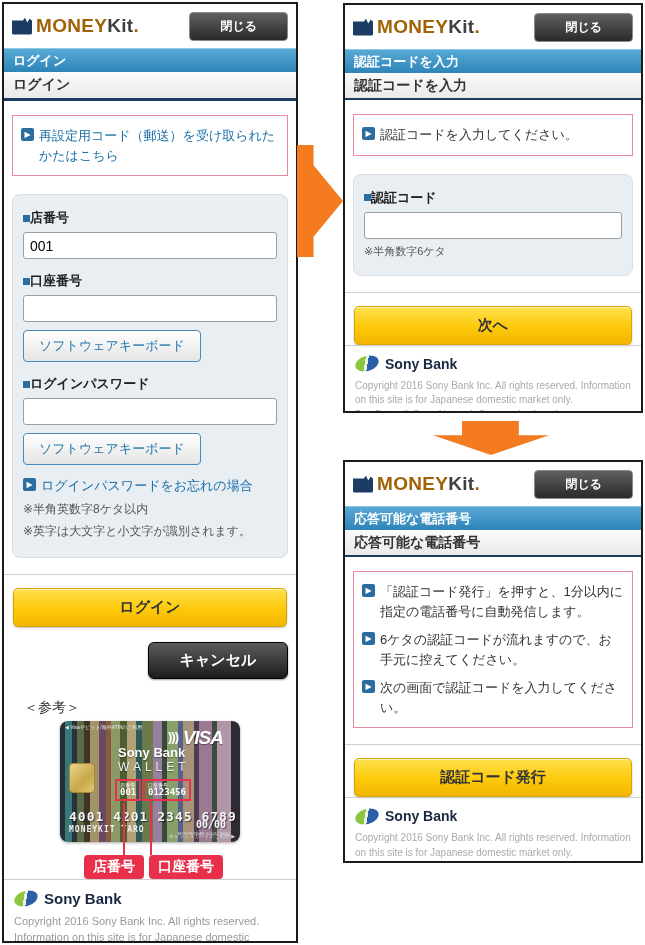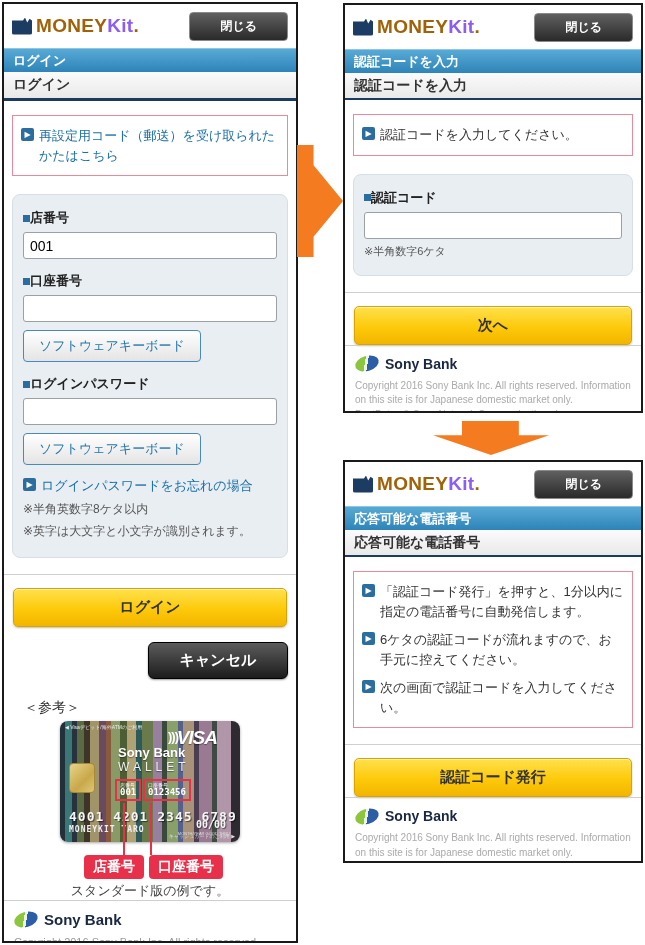--- a/index.html
+++ b/index.html
@@ -13,21 +13,21 @@
   #code-panel  { left:343px; top:3px;  width:300px; height:410px; }
   #phone-panel { left:343px; top:460px; width:300px; height:403px; }
 
   
   .p-header { flex:0 0 44px; display:flex; align-items:center;
     justify-content:space-between; padding:0 8px; background:#fff; }
   .logo { display:flex; align-items:center; gap:4px; }
   .logo-icon { width:20px; height:17px; background:#1c3c64; border-radius:2px;
     clip-path:polygon(0 18%, 55% 18%, 65% 0, 76% 30%, 88% 8%, 100% 18%, 100% 100%, 0 100%); }
   .logo-text { font-size:19px; font-weight:bold; letter-spacing:.3px; }
-  .lm { color:#a16207; } .lk { color:#8b5cf6; }
+  .lm { color:#a16207; } .lk { color:#404040; }
   .close-btn { background:linear-gradient(#606060,#2a2a2a); color:#fff;
     border:1px solid #8a8a8a; border-radius:4px; font-size:12px; font-weight:bold;
     padding:5px 30px; cursor:pointer; font-family:inherit; }
 
   
   .bar-blue { flex:0 0 24px; background:linear-gradient(#58aad6,#2e84b8);
     border-top:1px solid #8fc6e2; color:#fff; font-weight:bold; font-size:13px;
     display:flex; align-items:center; padding:0 9px; }
   .bar-gray { flex:0 0 29px; background:linear-gradient(#fbfbfb,#e9e9e9);
     border-bottom:3px solid #1b3c5f; color:#333; font-weight:bold; font-size:14px;
@@ -81,21 +81,21 @@
     background:linear-gradient(90deg,
       #23303a 0 2.5%, #3a7878 2.5% 6.5%, #28323e 6.5% 9.5%, #5a6a42 9.5% 13.5%,
       #3e3428 13.5% 16.5%, #a09468 16.5% 21.5%, #6a4a5e 21.5% 25.5%, #8a5a3e 25.5% 28.5%,
       #8a9a66 28.5% 33.5%, #4e5e34 33.5% 37.5%, #b0a272 37.5% 42.5%, #2e5a5a 42.5% 45.5%,
       #6a7a4a 45.5% 51.5%, #96809e 51.5% 56.5%, #3a4a3a 56.5% 59.5%, #8aa06a 59.5% 65.5%,
       #55618a 65.5% 68.5%, #a8927a 68.5% 74.5%, #4a3e50 74.5% 77.5%, #9a7a92 77.5% 84.5%,
       #3e4a42 84.5% 87.5%, #b096a8 87.5% 95%, #2e2a32 95% 100%); }
   .card-topnote { position:absolute; top:3px; left:5px; font-size:5px; color:#eee; }
   .card-contactless { position:absolute; top:8px; right:62px; color:#fff;
     font-size:13px; font-weight:bold; letter-spacing:-1px; }
-  .card-visa { position:absolute; top:6px; right:23px; color:#fff; font-style:italic;
+  .card-visa { position:absolute; top:6px; right:17px; color:#fff; font-style:italic;
     font-weight:bold; font-size:19px; letter-spacing:-1px;
     text-shadow:0 1px 1px rgba(0,0,0,.4); }
   .card-bank { position:absolute; top:24px; left:58px; color:#fff; font-weight:bold;
     font-size:13px; text-shadow:0 1px 1px rgba(0,0,0,.4); }
   .card-wallet { position:absolute; top:39px; left:58px; color:#f2f2f2; font-size:12px;
     letter-spacing:4px; text-shadow:0 1px 1px rgba(0,0,0,.4); }
   .card-chip { position:absolute; top:42px; left:9px; width:26px; height:30px;
     border-radius:4px; background:linear-gradient(135deg,#e8d48a,#c8a84a 60%,#e0c878);
     border:1px solid #a8883a; }
   .card-tag { position:absolute; top:58px; border:2px solid #e8304a; padding:1px 3px 1px 3px;
@@ -224,21 +224,20 @@
         <div class="card-expiry">00/00</div>
         <div class="card-expnote">MONTH/YEAR GOOD THRU</div>
         <div class="card-bottomnote"><span>キャッシュカードのご利用</span> <span>▶</span></div>
       </div>
       <div class="connector c1"></div>
       <div class="connector c2"></div>
       <div class="callout-row">
         <span class="red-tag">店番号</span>
         <span class="red-tag">口座番号</span>
       </div>
-      <div class="card-caption">スタンダード版の例です。</div>
     </div>
 
     <div class="footer-wrap">
       <div class="footer-divider"></div>
       <div class="footer">
         <div class="sb-logo">
           <span class="sb-icon"></span>
           <span class="sb-text">Sony Bank</span>
         </div>
         <p class="copy">Copyright 2016 Sony Bank Inc. All rights reserved. Information on this site is for Japanese domestic market only.</p>

